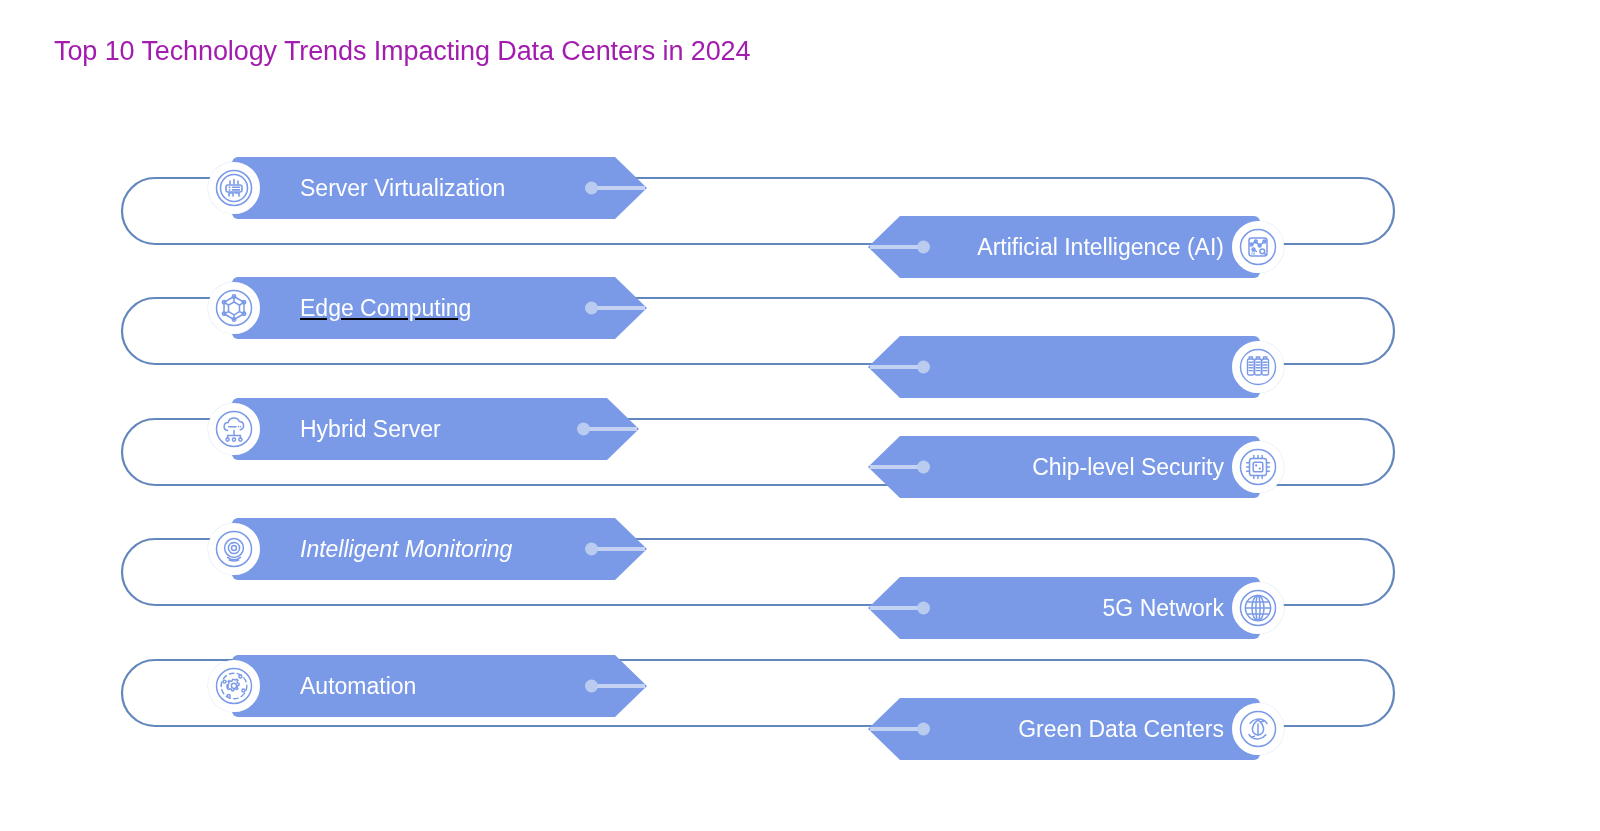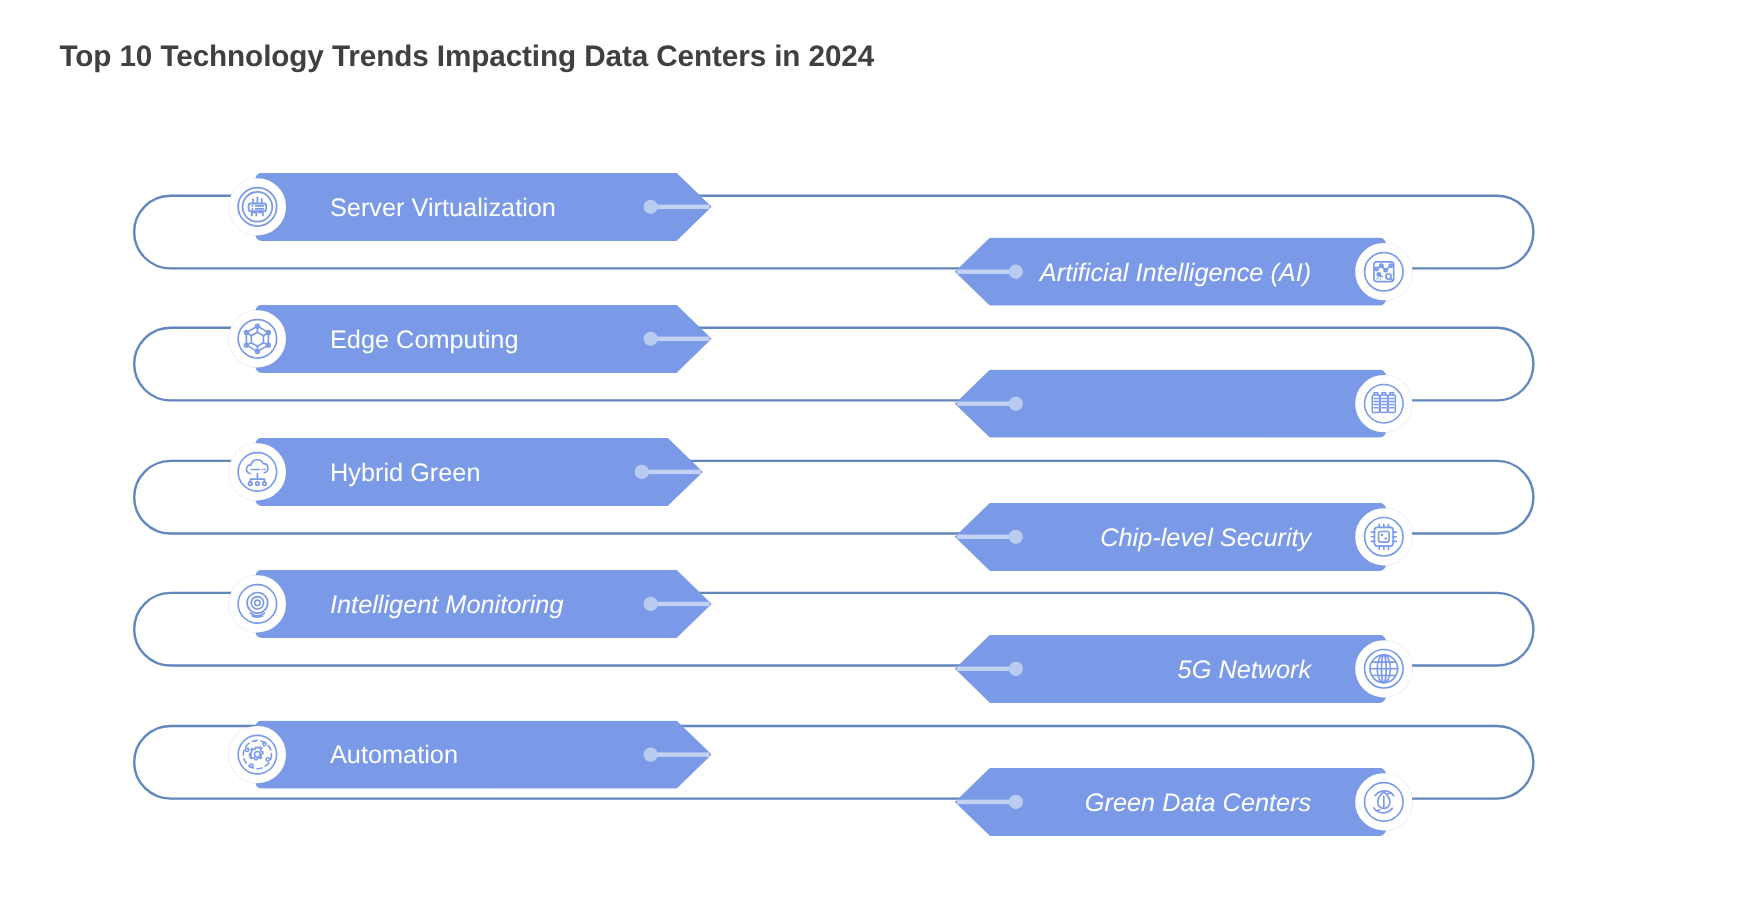--- a/index.html
+++ b/index.html
@@ -19,22 +19,22 @@
     height: 831px;
     background: #ffffff;
   }
 
   
   #page-title {
     position: absolute;
     left: 54px;
     top: 36px;
     font-size: 27px;
-    font-weight: bold;
-    color: #404040;
+    font-weight: normal;
+    color: #a21caf;
     letter-spacing: -0.1px;
     white-space: nowrap;
   }
 
   
   #diagram {
     position: absolute;
     left: 0;
     top: 0;
     width: 1600px;
@@ -90,21 +90,21 @@
     position: relative;
     z-index: 3;
     color: #ffffff;
     font-size: 23px;
     line-height: 1;
     white-space: nowrap;
     font-weight: normal;
   }
 
   .node.left .node-label { margin-left: 68px; }
-  .node.right .node-label { margin-left: auto; margin-right: 68px; font-style: italic; }
+  .node.right .node-label { margin-left: auto; margin-right: 36px; }
 
   
   .icon-badge {
     position: absolute;
     z-index: 4;
     width: 52px;
     height: 52px;
     border-radius: 50%;
     background: #ffffff;
     border: 2px solid #ffffff;
@@ -206,21 +206,21 @@
         </div>
         <div class="node-label">Artificial Intelligence (AI)</div>
         <div class="stub">
           <span class="dot"></span>
         </div>
       </div>
     </div>
 
     <div class="trend-row">
 
-      <div class="node left" style="left:232px; top:277px; width:415px;">
+      <div class="node left" style="left:232px; top:277px; width:415px;text-decoration:underline;">
         <div class="chev"></div>
         <div class="icon-badge">
           <svg width="40" height="40" viewBox="0 0 40 40" fill="none" stroke="#7a9ae8" stroke-width="1.5" stroke-linecap="round" stroke-linejoin="round">
             <circle cx="20" cy="20" r="17.5"></circle>
             <path d="M20 8.5l10 5.75v11.5L20 31.5 10 25.75V14.25z"></path>
             <path d="M20 14l5.5 3.2v6.4L20 26.8l-5.5-3.2v-6.4z"></path>
             <path d="M20 14v-5.5M20 26.8V31.5M14.5 17.2l-4.5-2.95M25.5 17.2l4.5-2.95M14.5 23.6l-4.5 2.15M25.5 23.6l4.5 2.15"></path>
             <circle cx="20" cy="8.5" r="1.7"></circle>
             <circle cx="30" cy="14.25" r="1.7"></circle>
             <circle cx="30" cy="25.75" r="1.7"></circle>
@@ -265,27 +265,27 @@
             <path d="M13.5 21.5a4 4 0 01.6-7.95 6 6 0 0111.3-1.1 4.2 4.2 0 01.9 8.3"></path>
             <path d="M14.6 17.8h7.4"></path>
             <circle cx="24.6" cy="17.8" r="0.8" fill="#7a9ae8" stroke="none"></circle>
             <circle cx="26.6" cy="17.8" r="0.8" fill="#7a9ae8" stroke="none"></circle>
             <path d="M20 21.5v3.2M13.6 29.2v-2.6h12.8v2.6M20 24.7v1.9"></path>
             <circle cx="13.6" cy="30.6" r="1.6"></circle>
             <circle cx="20" cy="30.6" r="1.6"></circle>
             <circle cx="26.4" cy="30.6" r="1.6"></circle>
           </svg>
         </div>
-        <div class="node-label">Hybrid Green</div>
-        <div class="stub">
-          <span class="dot"></span>
-        </div>
-      </div>
-
-      <div class="node right" style="left:868px; top:457px; width:392px;">
+        <div class="node-label">Hybrid Server</div>
+        <div class="stub">
+          <span class="dot"></span>
+        </div>
+      </div>
+
+      <div class="node right" style="left:868px; top:436px; width:392px;">
         <div class="chev"></div>
         <div class="icon-badge">
           <svg width="40" height="40" viewBox="0 0 40 40" fill="none" stroke="#7a9ae8" stroke-width="1.5" stroke-linecap="round">
             <circle cx="20" cy="20" r="17.5"></circle>
             <rect x="11.5" y="11.5" width="17" height="17" rx="2.6"></rect>
             <rect x="15.2" y="15.2" width="9.6" height="9.6" rx="1.8"></rect>
             <circle cx="18.2" cy="18.4" r="1.15" fill="#7a9ae8" stroke="none"></circle>
             <circle cx="21.8" cy="21.6" r="1.15" fill="#7a9ae8" stroke="none"></circle>
             <path d="M15.8 11.5V8.6M20 11.5V8.6M24.2 11.5V8.6
                      M15.8 28.5v2.9M20 28.5v2.9M24.2 28.5v2.9

